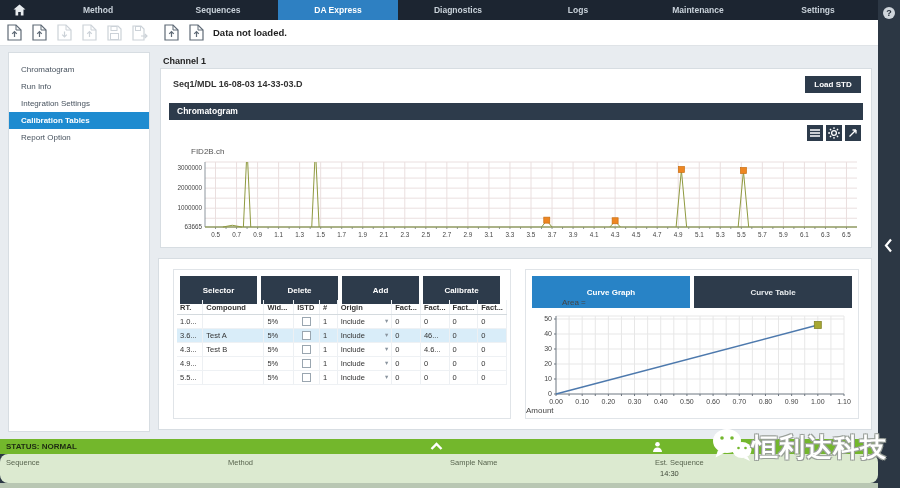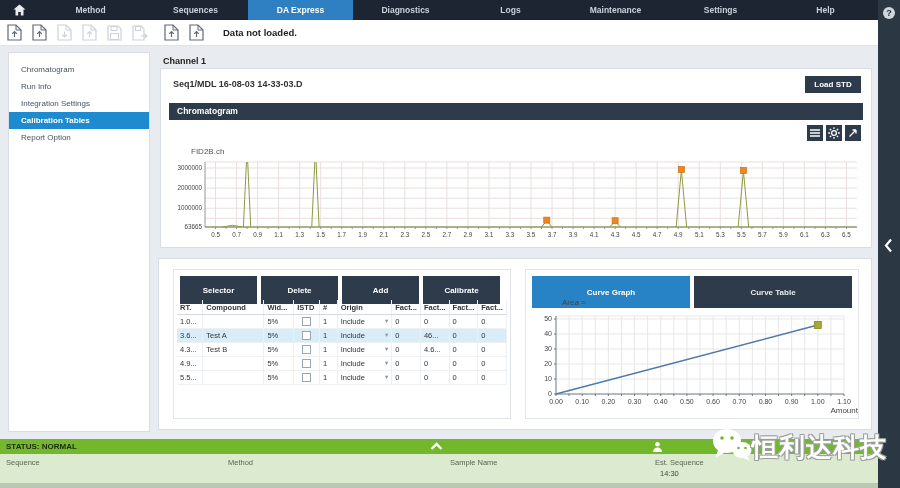--- a/index.html
+++ b/index.html
@@ -13,21 +13,21 @@
        font-weight:600;color:#c9d2da;cursor:pointer;}
   .tab.active{background:#2e80c2;color:#fff;}
   .helpicon{position:absolute;left:883px;top:7px;width:12px;height:12px;border-radius:50%;
        background:#cfd5db;color:#232d39;font-size:9px;font-weight:bold;display:flex;
        align-items:center;justify-content:center;}
   
   .toolbar{position:absolute;left:0;top:20px;width:878px;height:26px;background:#fff;
        border-bottom:1px solid #dfe3e7;display:flex;align-items:center;padding-left:6px;box-sizing:border-box;}
   .tbicon{width:17px;height:19px;margin-right:8px;display:flex;align-items:center;justify-content:center;}
   .tbicon.group-gap{margin-left:7px;}
-  .tb-status{font-size:9.5px;font-weight:bold;color:#222;margin-left:10px;}
+  .tb-status{font-size:9.5px;font-weight:bold;color:#222;margin-left:0;}
   
   .content-bg{position:absolute;left:0;top:46px;width:878px;height:393px;background:#e8ecf0;}
   .sidebar{position:absolute;left:8px;top:52px;width:142px;height:380px;background:#fff;
        border:1px solid #d7dde2;box-sizing:border-box;padding-top:8px;}
   .sbitem{height:17px;line-height:17px;padding-left:12px;font-size:8px;color:#47525e;cursor:pointer;}
   .sbitem.active{background:#1e8bd0;color:#fff;font-weight:bold;}
   .channel-label{position:absolute;left:163px;top:56px;font-size:9px;font-weight:bold;color:#222;}
   
   .channel-card{position:absolute;left:160px;top:68px;width:712px;height:180px;background:#fff;
        border:1px solid #d7dde2;box-sizing:border-box;}
@@ -58,28 +58,28 @@
   .caltable tr.sel td{background:#d9edf9;}
   .cb{width:7px;height:7px;border:1px solid #9aa6b0;background:#fff;margin:0 auto;}
   .origin-cell{position:relative;}
   .caret{float:right;color:#8a949e;font-size:6.5px;}
   .curvetabs{position:absolute;left:6px;top:6px;display:flex;}
   .ctab{width:158px;height:33px;font-size:8px;font-weight:bold;display:flex;align-items:center;
        justify-content:center;cursor:pointer;background:#2d3b4b;color:#e8ecef;margin-right:4px;}
   .ctab.active{background:#2883c6;color:#fff;}
   .area-eq{position:absolute;left:36px;top:28px;font-size:8px;color:#444;}
   .curvesvg{position:absolute;left:2px;top:38px;}
-  .amount-label{position:absolute;left:0;right:0;top:136px;text-align:right;font-size:8px;color:#444;}
+  .amount-label{position:absolute;left:0;right:0;top:136px;text-align:left;font-size:8px;color:#444;}
   .area-label{position:absolute;left:-4px;top:78px;font-size:8px;color:#444;transform:rotate(-90deg);}
   
   .greenbar{position:absolute;left:0;top:439px;width:878px;height:15px;background:#73b72c;}
   .statustext{position:absolute;left:6px;top:3px;font-size:8px;font-weight:bold;color:#1e2a12;}
   .chevup{position:absolute;left:430px;top:3px;}
   .personicon{position:absolute;left:652px;top:2px;}
-  .lightgreen{position:absolute;left:0;top:454px;width:878px;height:29px;background:#dcead0;}
+  .lightgreen{position:absolute;left:0;top:454px;width:878px;height:29px;background:#dcead0;border-radius:8px;}
   .sfield{position:absolute;top:4px;font-size:7.5px;color:#5a6650;}
   .sval{position:absolute;top:15px;font-size:7.5px;color:#40493a;}
   .bottomstrip{position:absolute;left:0;top:483px;width:878px;height:5px;background:#b9c7b3;}
   
   .rightstrip{position:absolute;left:878px;top:0;width:22px;height:488px;background:#2c3744;}
   .collapse{position:absolute;left:884px;top:238px;cursor:pointer;}
   
   .wm-icon{position:absolute;left:712px;top:428px;}
   .wm-text{position:absolute;left:752px;top:430px;font-size:26px;font-weight:bold;color:#fff;
        letter-spacing:1px;text-shadow:-1px -1px 0 #9aa09a,1px -1px 0 #9aa09a,-1px 1px 0 #9aa09a,1px 1px 0 #9aa09a;}
@@ -102,21 +102,20 @@
       </svg>
     </div>
     <div class="navtabs">
         <div class="tab">Method</div>
         <div class="tab">Sequences</div>
         <div class="tab active">DA Express</div>
         <div class="tab">Diagnostics</div>
         <div class="tab">Logs</div>
         <div class="tab">Maintenance</div>
         <div class="tab">Settings</div>
-        <div class="tab">Help</div>
       </div>
   </div>
 
   <div class="toolbar">
 
     <div class="tbicon">
         <svg width="15" height="17" viewBox="0 0 15 17">
           <path d="M1 1 H9 L14 6 V16 H1 Z" fill="none" stroke="#5f6a76" stroke-width="1.2"></path>
           <path d="M9 1 V6 H14" fill="none" stroke="#5f6a76" stroke-width="1"></path>
           <path d="M7.5 13 V7.5 M5.2 9.8 L7.5 7.5 L9.8 9.8" fill="none" stroke="#5f6a76" stroke-width="1.2"></path>

